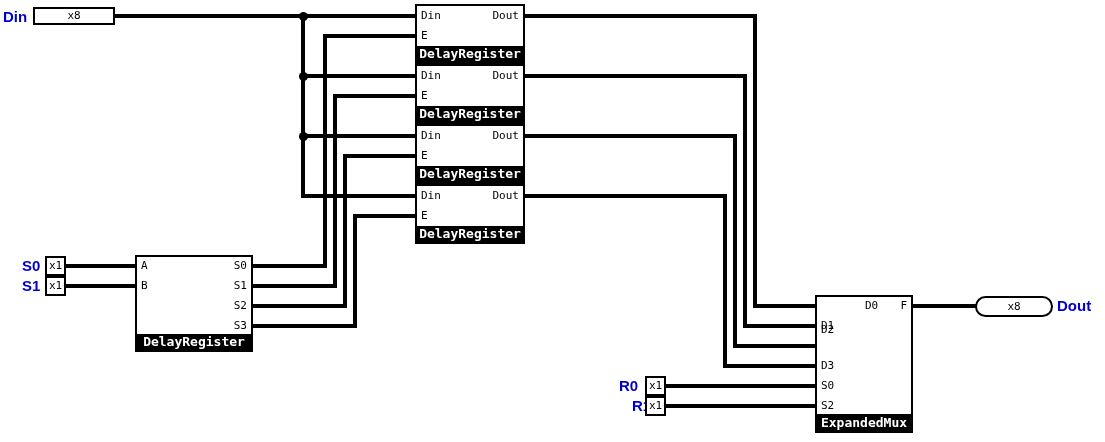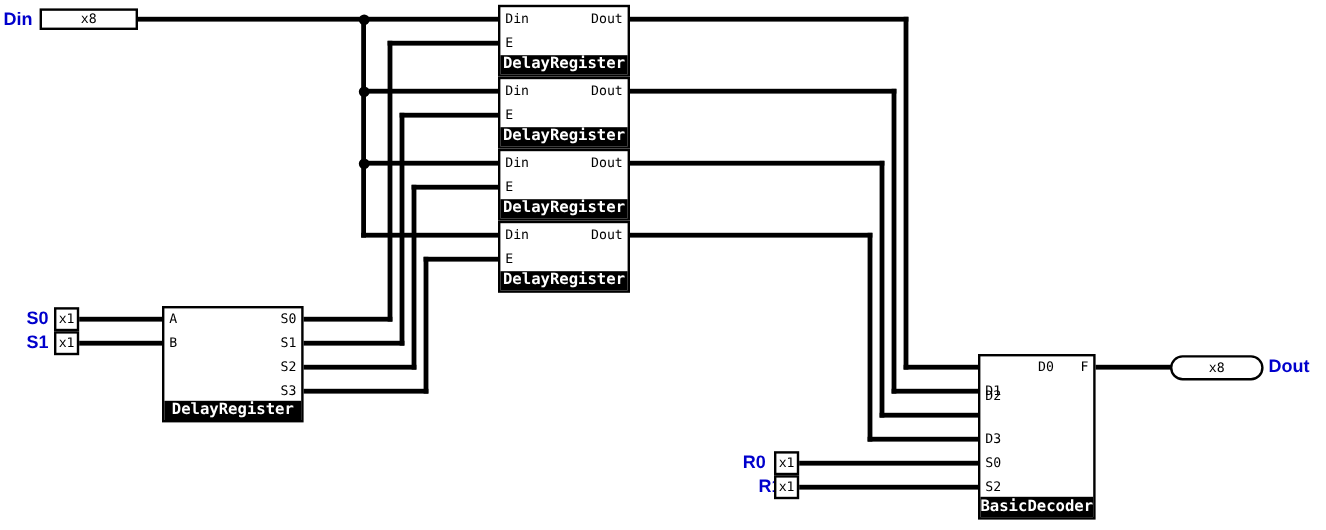--- a/index.html
+++ b/index.html
@@ -110,21 +110,21 @@
       <div class="comp-label" style="height: 16px; line-height: 16px;">DelayRegister</div>
     </div>
     <div class="component" style="left: 815px; top: 295px; width: 98px; height: 138px;">
       <span class="port left" style="top: 2px; padding-left: 44px;">D0</span>
       <span class="port left" style="top: 22px;">D1</span>
       <span class="port left" style="top: 26px;">D2</span>
       <span class="port left" style="top: 62px;">D3</span>
       <span class="port left" style="top: 82px;">S0</span>
       <span class="port left" style="top: 102px;">S2</span>
       <span class="port right" style="top: 2px;">F</span>
-      <div class="comp-label" style="height: 17px; line-height: 17px;">BasicDecoder</div>
+      <div class="comp-label" style="height: 17px; line-height: 17px;">ExpandedMux</div>
     </div>
     <div class="pin-label" style="left: 3px; top: 8px;">Din</div>
     <div class="pin-box" style="left: 33px; top: 7px; width: 82px; height: 18px; line-height: 14px;">x8</div>
     <div class="pin-label" style="left: 22px; top: 257px;">S0</div>
     <div class="pin-box" style="left: 45px; top: 256px; width: 21px; height: 20px; line-height: 16px;">x1</div>
     <div class="pin-label" style="left: 22px; top: 277px;">S1</div>
     <div class="pin-box" style="left: 45px; top: 276px; width: 21px; height: 20px; line-height: 16px;">x1</div>
     <div class="pin-label" style="left: 619px; top: 377px;">R0</div>
     <div class="pin-box" style="left: 645px; top: 376px; width: 21px; height: 20px; line-height: 16px;">x1</div>
     <div class="pin-label" style="left: 632px; top: 397px;">R1</div>

